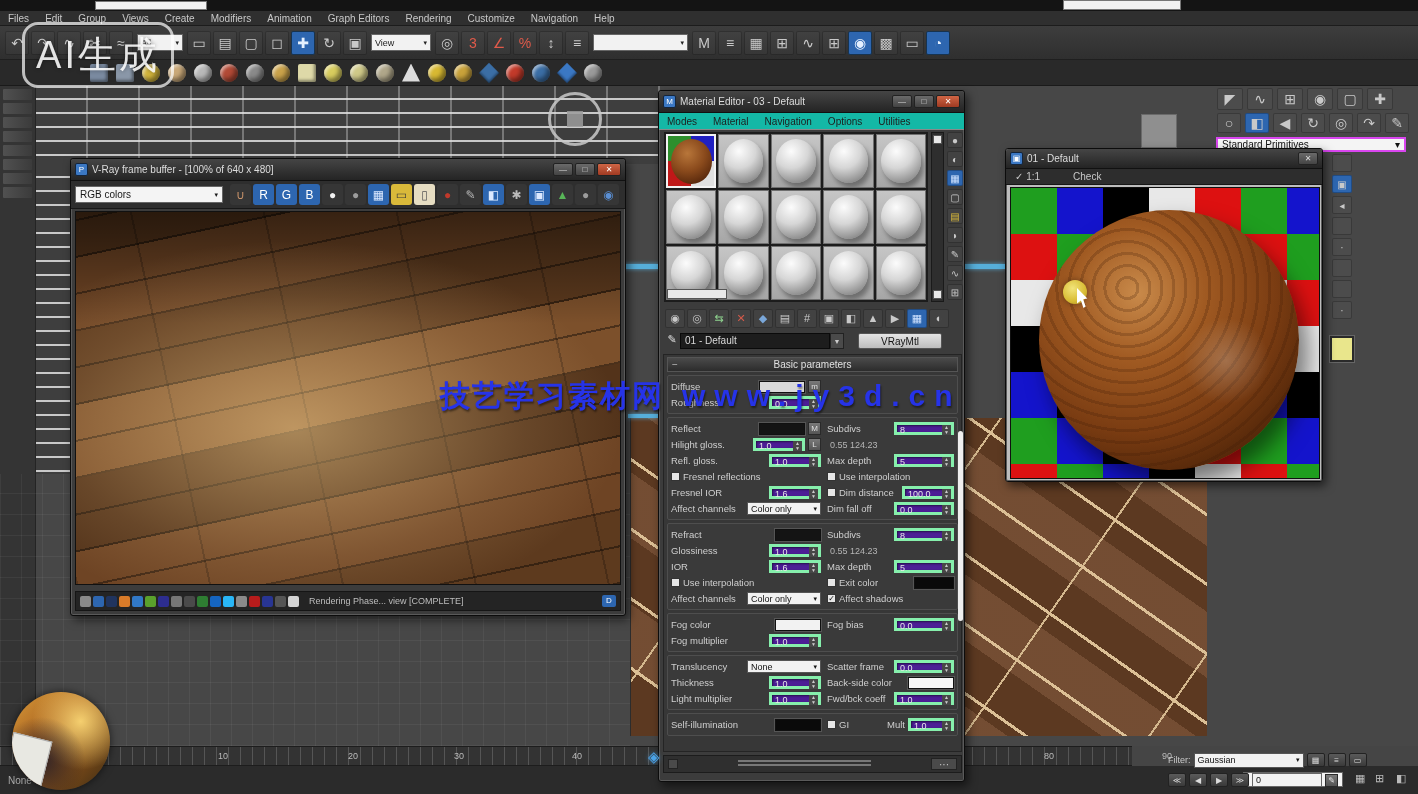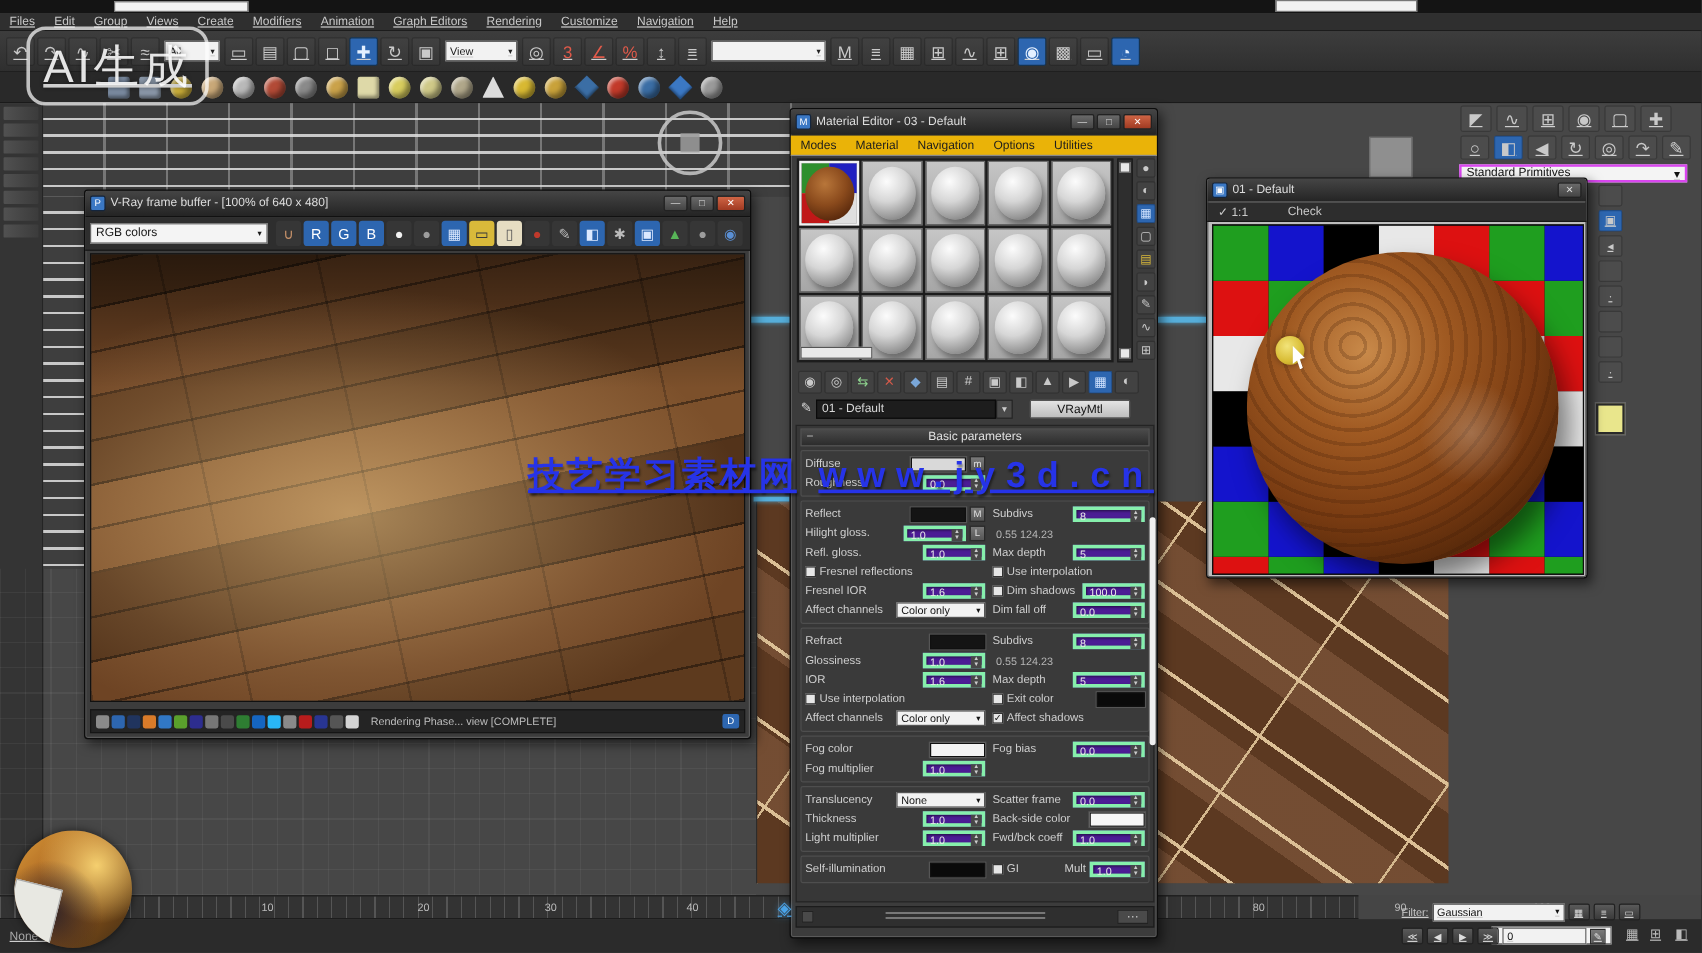--- a/index.html
+++ b/index.html
@@ -1,20 +1,20 @@
 <!DOCTYPE html>
 <html><head>
 <meta charset="utf-8">
 <style>
   * { margin:0; padding:0; box-sizing:border-box; }
   html,body { background:#222; }
   #root{ position:relative; width:1418px; height:794px; overflow:hidden;
          font-family:"Liberation Sans", sans-serif; font-size:10px; color:#cfcfcf;
          background:#454545; }
-  .abs{ position:absolute;text-decoration:underline; }
+  .abs{ position:absolute; }
 
   
   .titlestrip{ left:0; top:0; width:1418px; height:11px; background:#141414; }
   .ts-box{ position:absolute; background:#f2f2f2; border:1px solid #777; }
   .menubar{ left:0; top:11px; width:1418px; height:15px; background:#2f2f2f;
             display:flex; align-items:center; border-bottom:1px solid #1c1c1c;}
   .menu-item{ padding:0 8px; color:#c9c9c9; cursor:default; }
   .toolbar-main{ left:0; top:26px; width:1418px; height:34px;
             background:linear-gradient(#3d3d3d,#2f2f2f); display:flex; align-items:center;
             padding-left:4px; border-bottom:1px solid #1f1f1f;}
@@ -81,21 +81,21 @@
          repeating-linear-gradient(78deg, rgba(0,0,0,.22) 0 2px, rgba(0,0,0,0) 2px 130px),
          repeating-linear-gradient(-12deg, #5d3a1e 0 72px, #6e4424 72px 144px, #53331a 144px 216px, #7c502b 216px 288px);}
   .rw-status{ position:absolute; left:4px; bottom:4px; width:546px; height:20px; background:#242424;
         border:1px solid #151515; display:flex; align-items:center; padding:0 4px;}
   .rws-ic{ width:11px; height:11px; margin-right:2px; border-radius:2px;}
   .rws-txt{ margin-left:8px; color:#bdbdbd; font-size:9px; flex:1;}
   .rws-d{ width:14px; height:12px; background:#2d66b0; color:#fff; font-size:8px; text-align:center;
         line-height:12px; border-radius:2px;}
 
   
-  .me-menubar{ height:17px; background:#eab308; display:flex; align-items:center; border-bottom:1px solid #8a8a8a;}
+  .me-menubar{ height:17px; background:#14b8a6; display:flex; align-items:center; border-bottom:1px solid #8a8a8a;}
   .me-menu-item{ padding:0 8px; color:#1d1d1d; }
   .slots-wrap{ position:absolute; left:5px; top:41px; width:264px; height:170px; background:#1c1c1c; padding:2px;
         display:grid; grid-template-columns:repeat(5,1fr); grid-template-rows:repeat(3,1fr); gap:2px;}
   .slot{ position:relative; background:linear-gradient(#c6c6c6,#a6a6a6); border:1px solid #6f6f6f; overflow:hidden;}
   .slot .sph{ position:absolute; left:9%; top:8%; width:82%; height:84%; border-radius:50%;
         background:radial-gradient(circle at 38% 28%, #fcfcfc, #d6d6d6 42%, #9a9a9a 74%, #6d6d6d 96%);
         box-shadow:3px 5px 5px rgba(0,0,0,.35);}
   .slot.active{ border:2px solid #f2f2f2; }
   .slot .cq{ position:absolute; width:50%; height:50%; }
   .slot .wsph{ position:absolute; left:6%; top:5%; width:88%; height:90%; border-radius:50%;
@@ -633,21 +633,21 @@
                 <div class="spin" style="width: 52px;">
                   <span class="spin-v">1.6</span>
                   <span class="spin-a">
                     <i>▲</i>
                     <i>▼</i>
                   </span>
                 </div>
               </div>
               <div class="pcell r">
                 <span class="cb"></span>
-                <span class="plab">Dim shadows</span>
+                <span class="plab">Dim distance</span>
                 <span class="spacer"></span>
                 <div class="spin" style="width: 52px;">
                   <span class="spin-v">100.0</span>
                   <span class="spin-a">
                     <i>▲</i>
                     <i>▼</i>
                   </span>
                 </div>
               </div>
             </div>

